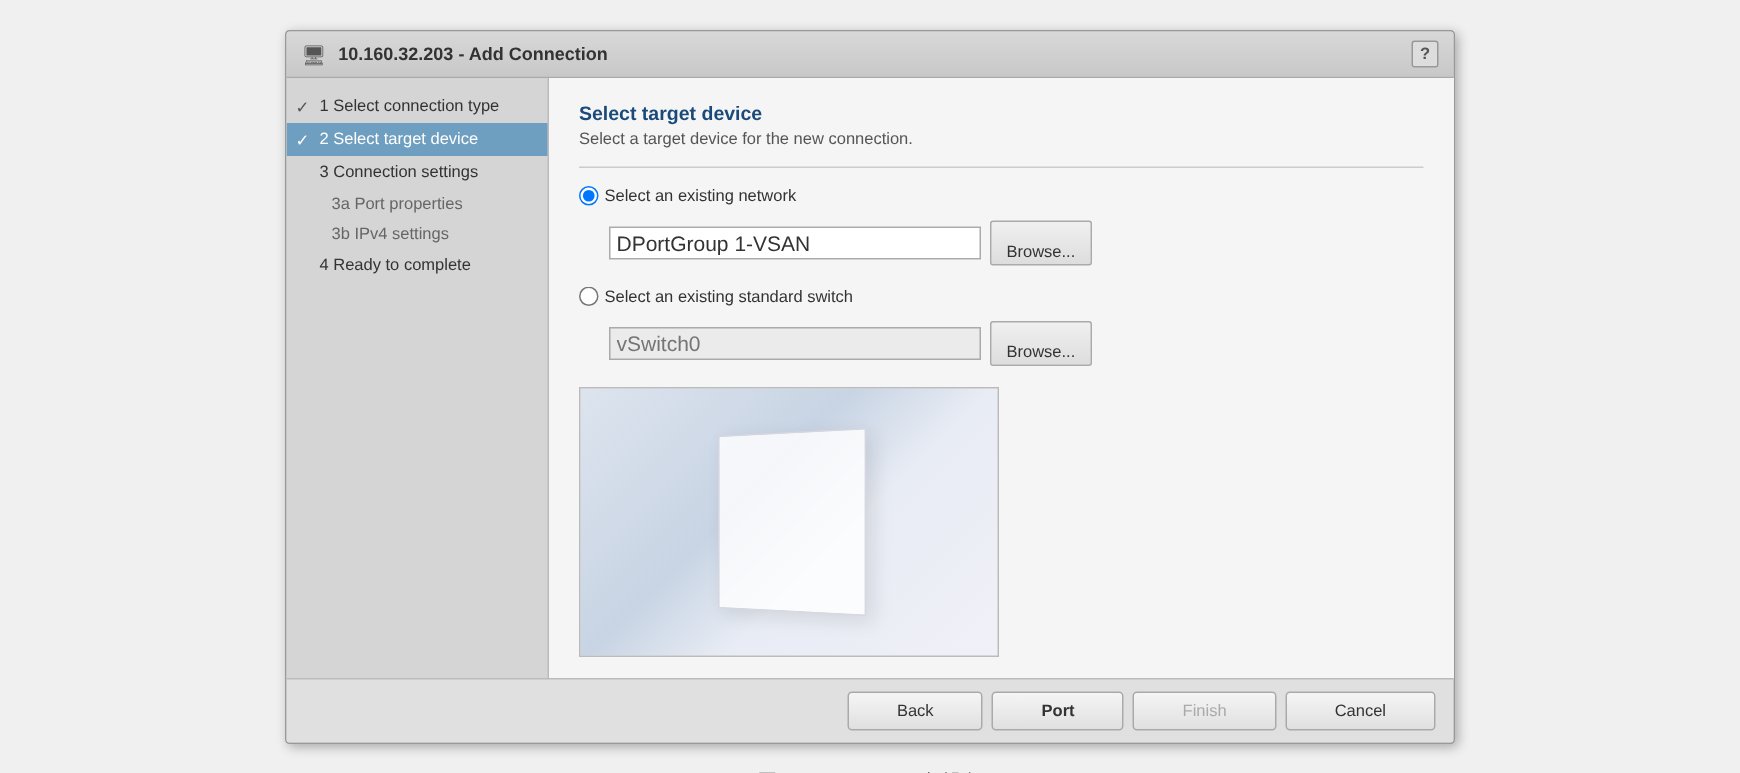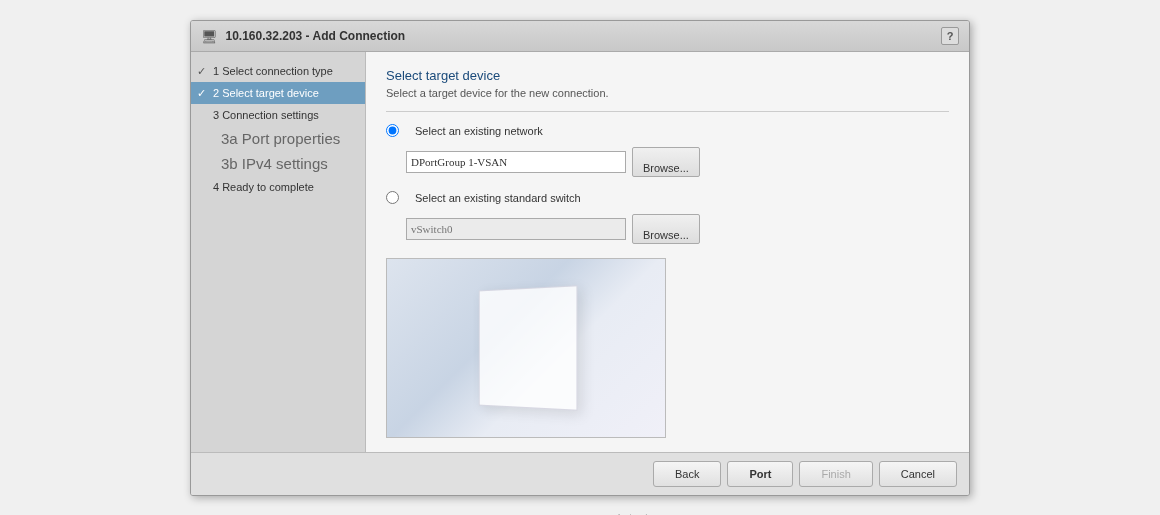--- a/index.html
+++ b/index.html
@@ -109,52 +109,52 @@
       font-size: 11px;
       color: #555;
     }
 
     .sidebar-item.active .check {
       color: #fff;
     }
 
     .sidebar-sub {
       padding: 4px 10px 4px 30px;
-      font-size: 15px;
+      font-size: 11px;
       color: #666;
       cursor: pointer;
     }
 
     .main-content {
       flex: 1;
       background: #f5f5f5;
       padding: 16px 20px;
       overflow: auto;
     }
 
     .section-title {
       font-size: 13px;
-      font-weight: normal;
+      font-weight: bold;
       color: #1a4a7a;
       margin-bottom: 4px;
     }
 
     .section-subtitle {
       font-size: 11px;
       color: #555;
       margin-bottom: 12px;
       border-bottom: 1px solid #ccc;
       padding-bottom: 12px;
     }
 
     .option-row {
       display: flex;
       align-items: center;
       margin-bottom: 10px;
-      gap: 16px;
+      gap: 4px;
     }
 
     .option-row label {
       font-size: 11px;
       color: #333;
       cursor: pointer;
     }
 
     .option-row input[type="radio"] {
       margin: 0;
@@ -163,28 +163,27 @@
 
     .input-browse-row {
       display: flex;
       align-items: center;
       margin-left: 20px;
       margin-bottom: 14px;
       gap: 6px;
     }
 
     .text-input {
-      width: 220px;
+      width: 248px;
       height: 22px;
       border: 1px solid #aaa;
       padding: 2px 4px;
-      font-size: 11px;
+      font-size: 14px;
       background: #fff;
       color: #333;
-      font-family: Liberation Serif, serif;
     }
 
     .text-input:disabled {
       background: #ebebeb;
       color: #999;
     }
 
     .browse-btn {
       height: 22px;
       padding: 14px 10px;
@@ -223,21 +222,21 @@
       border-top: 1px solid #bbb;
       padding: 8px 12px;
       display: flex;
       justify-content: flex-end;
       gap: 6px;
       align-items: center;
     }
 
     .footer-btn {
       height: 26px;
-      padding: 0 21px;
+      padding: 0 32px;
       font-size: 11px;
       border: 1px solid #aaa;
       border-radius: 3px;
       background: linear-gradient(to bottom, #f5f5f5, #e0e0e0);
       cursor: pointer;
       color: #333;
     }
 
     .footer-btn.disabled {
       color: #aaa;

